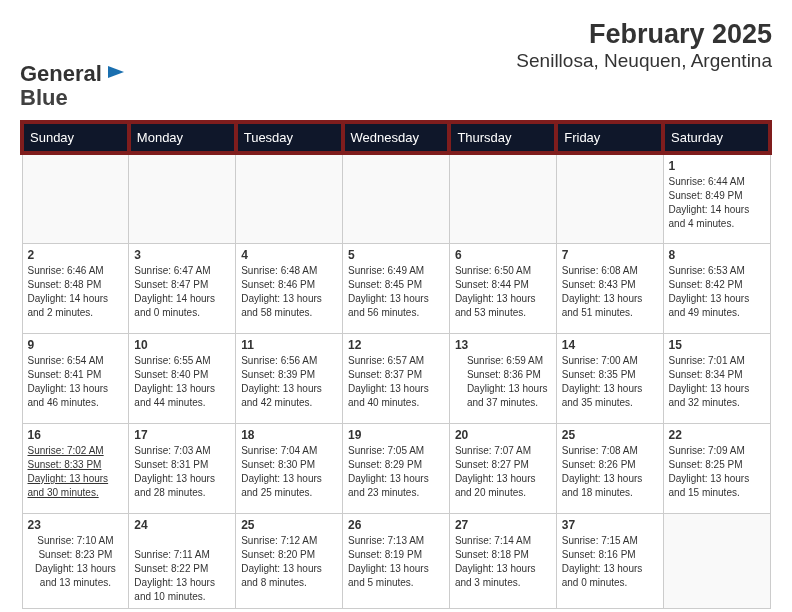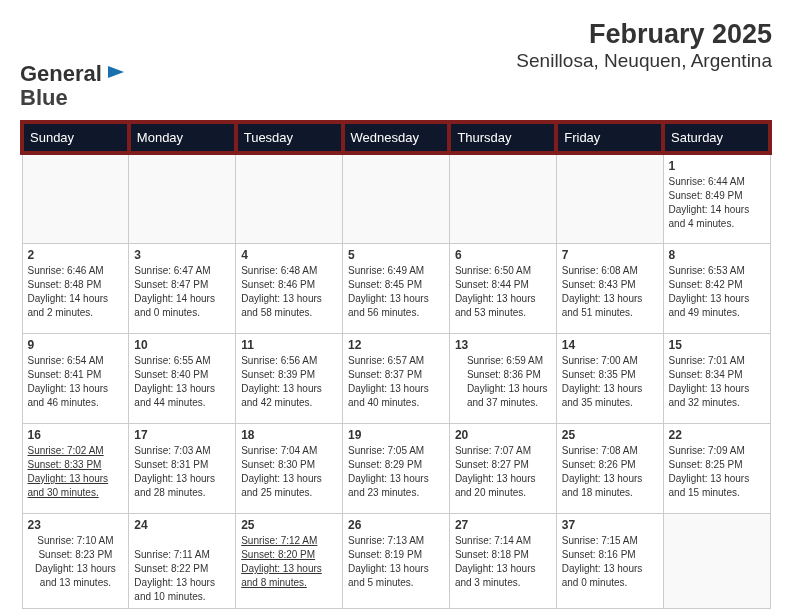--- a/index.html
+++ b/index.html
@@ -295,21 +295,21 @@
         </td>
         <td>
           <span class="day-number">24</span>
           <div class="day-info" style="white-space: pre-line; margin-top: 16px;">Sunrise: 7:11 AM
 Sunset: 8:22 PM
 Daylight: 13 hours
 and 10 minutes.</div>
         </td>
         <td>
           <span class="day-number">25</span>
-          <div class="day-info" style="white-space: pre-line; text-decoration: underline;">Sunrise: 7:12 AM
+          <div class="day-info" style="white-space: pre-line;">Sunrise: 7:12 AM
 Sunset: 8:20 PM
 Daylight: 13 hours
 and 8 minutes.</div>
         </td>
         <td>
           <span class="day-number">26</span>
           <div class="day-info" style="white-space: pre-line;">Sunrise: 7:13 AM
 Sunset: 8:19 PM
 Daylight: 13 hours
 and 5 minutes.</div>

